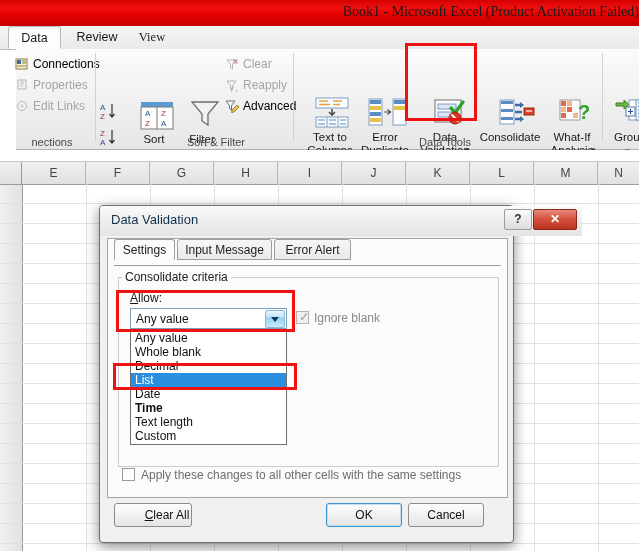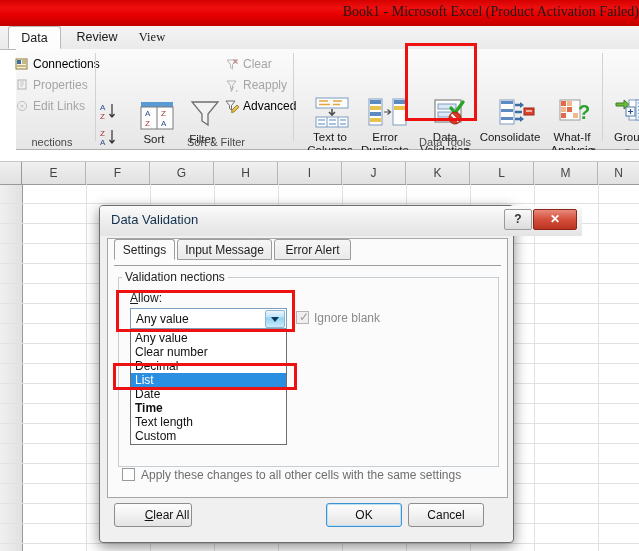--- a/index.html
+++ b/index.html
@@ -400,41 +400,41 @@
   </div>
 
   <div class="dlg-body">
 
     <div class="tabline"></div>
     <div class="dtab sel" style="left:6px;width:61px;">Settings</div>
     <div class="dtab" style="left:69px;width:95px;">Input Message</div>
     <div class="dtab" style="left:166px;width:77px;">Error Alert</div>
 
     <div class="grpbox"></div>
-    <div class="grpbox-cap">Validation nections</div>
+    <div class="grpbox-cap">Consolidate criteria</div>
 
     <div class="fldlabel" style="left:22px;top:52px;">
       <u>A</u><span>llow:</span>
     </div>
 
     <div class="combo" style="left:22px;top:69px;width:157px;height:21px;">
       <div class="combo-txt">Any value</div>
       <div class="combo-arrow">
         <div class="arrow-glyph"></div>
       </div>
     </div>
 
     <div class="chk dim" style="left:188px;top:72px;">
       <span class="tick">✓</span>
     </div>
     <div class="chklabel" style="left:206px;top:72px;">Ignore blank</div>
 
     <div class="listbox" style="left:22px;top:90px;width:157px;height:116px;">
       <div class="lstitem" style="top:1px;">Any value</div>
-      <div class="lstitem" style="top:15px;">Clear number</div>
+      <div class="lstitem" style="top:15px;">Whole blank</div>
       <div class="lstitem" style="top:29px;">Decimal</div>
       <div class="lstitem sel" style="top:43px;">List</div>
       <div class="lstitem" style="top:57px;">Date</div>
       <div class="lstitem" style="top:71px;font-weight:bold;">Time</div>
       <div class="lstitem" style="top:85px;">Text length</div>
       <div class="lstitem" style="top:99px;">Custom</div>
     </div>
 
     <div class="chk" style="left:14px;top:229px;"></div>
     <div class="chklabel dark" style="left:33px;top:229px;">Apply these changes to all other cells with the same settings</div>

